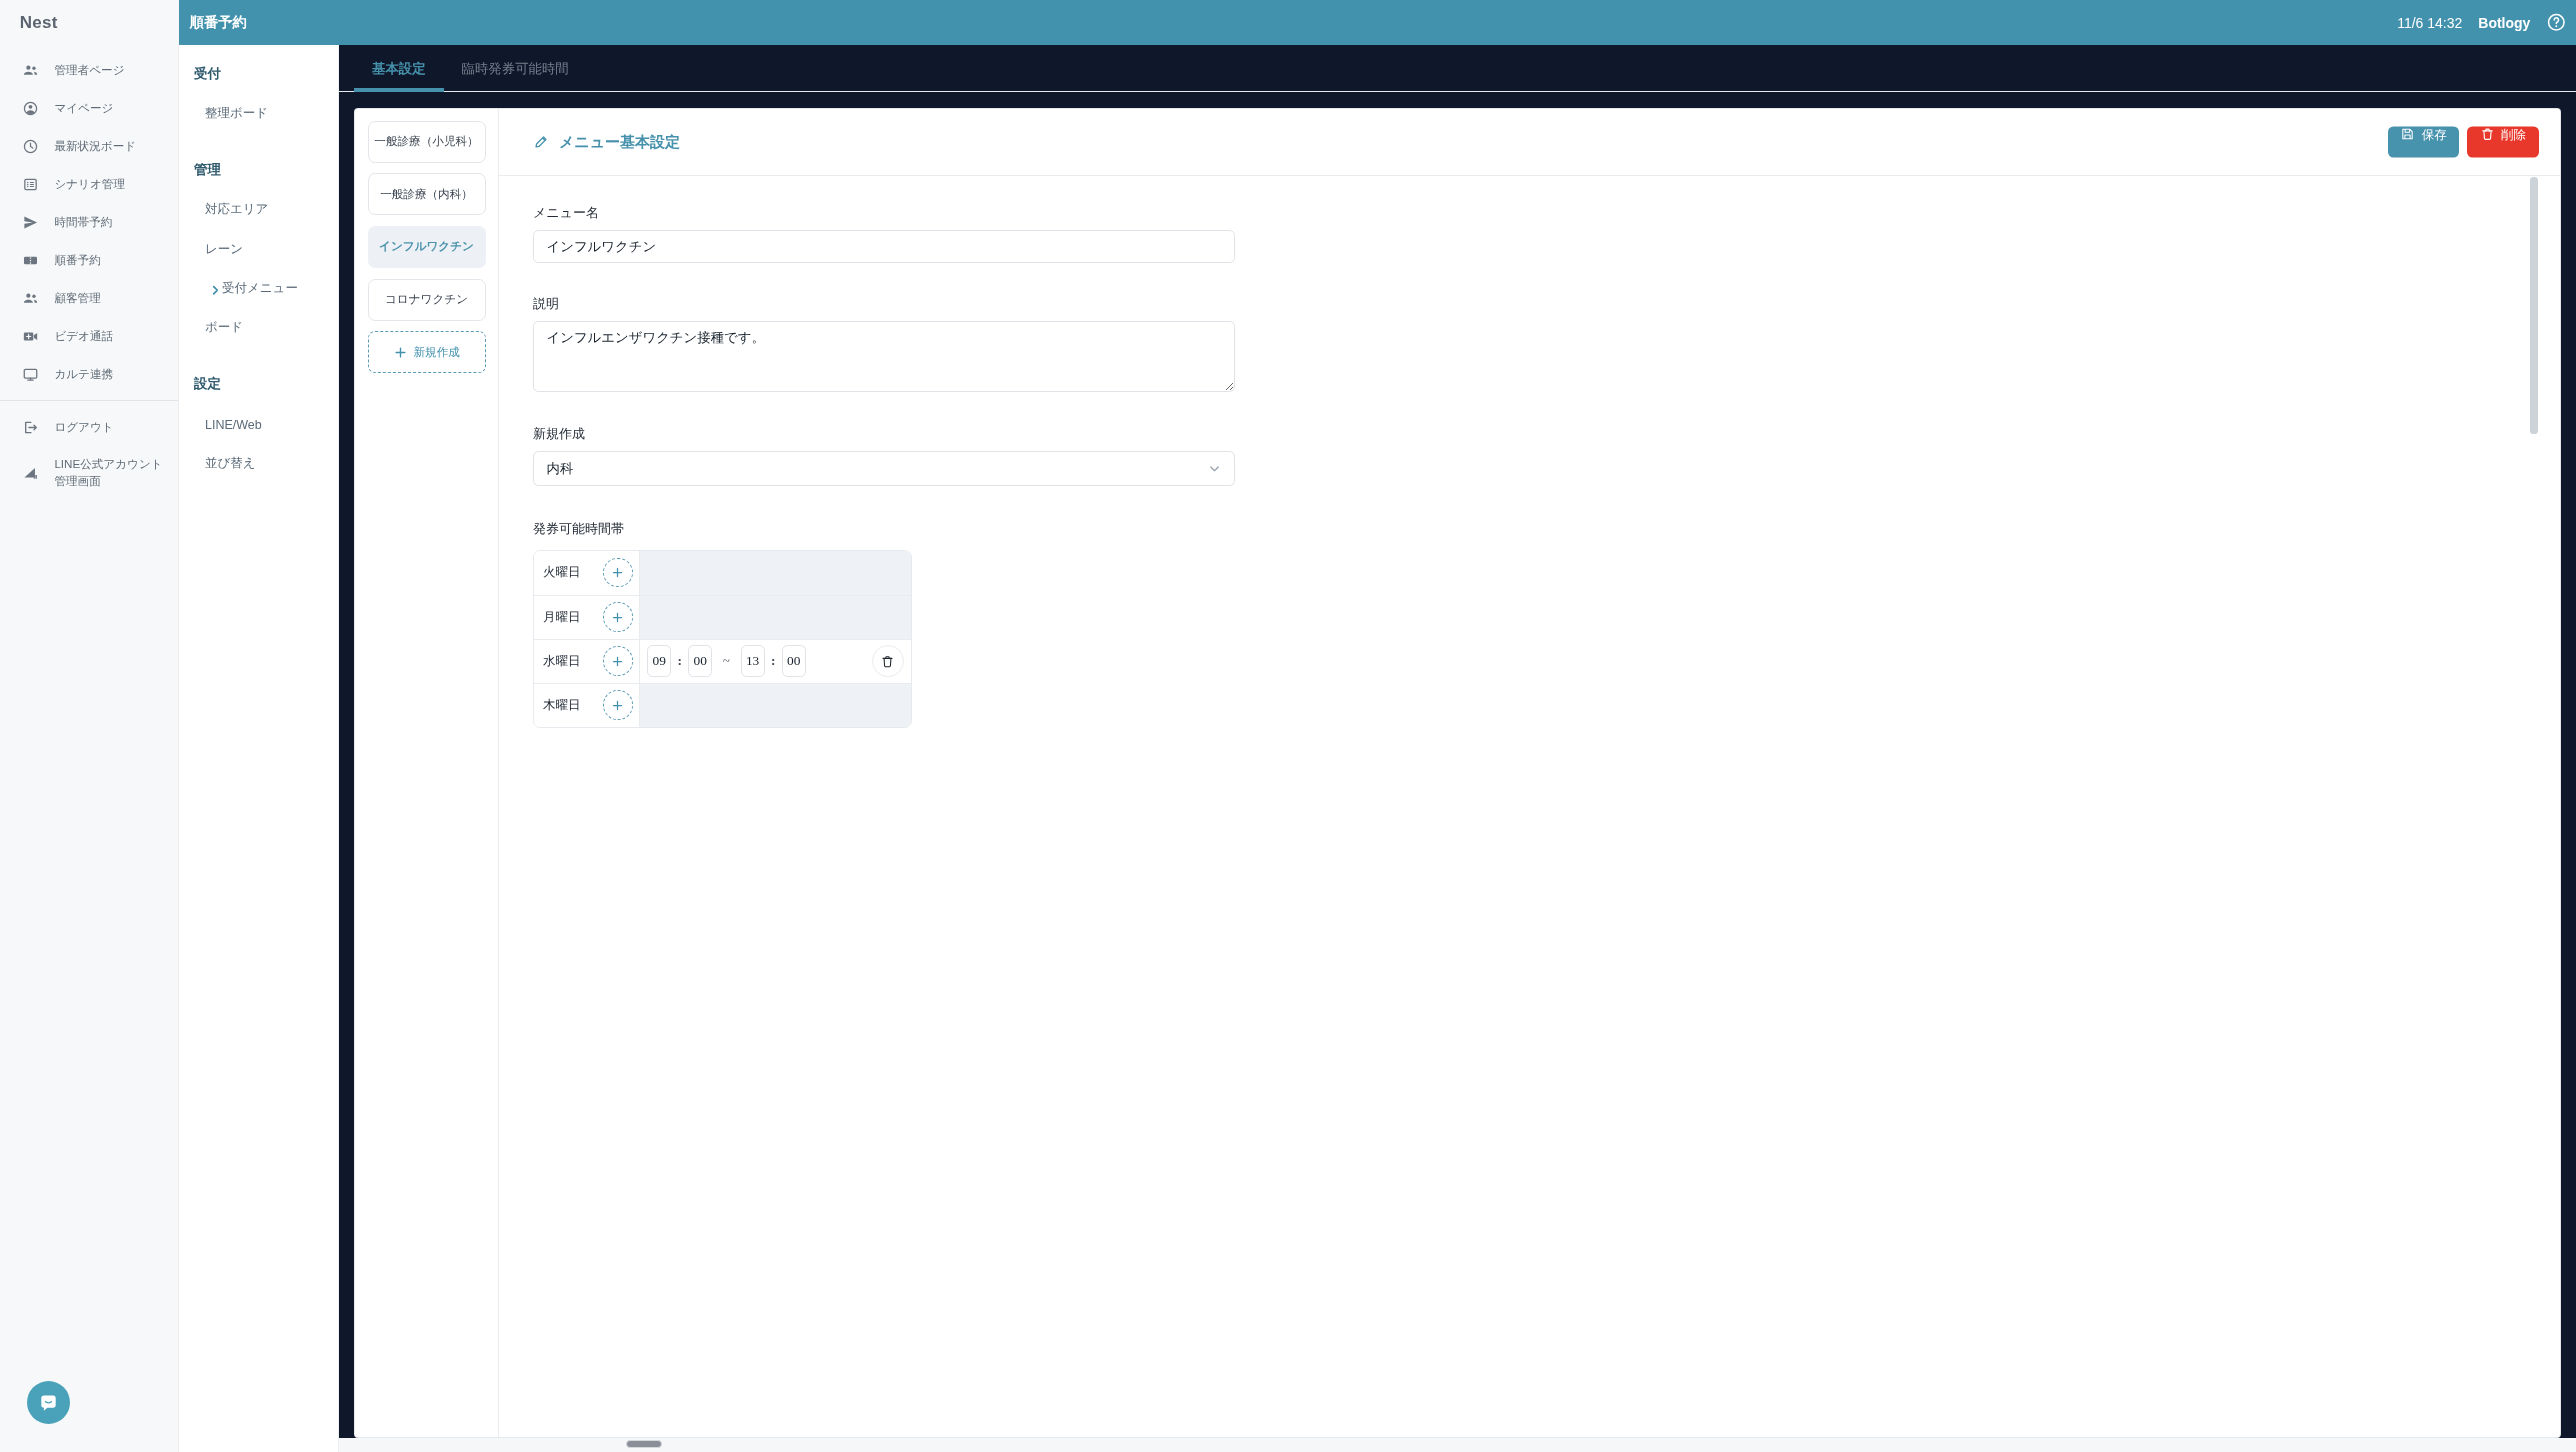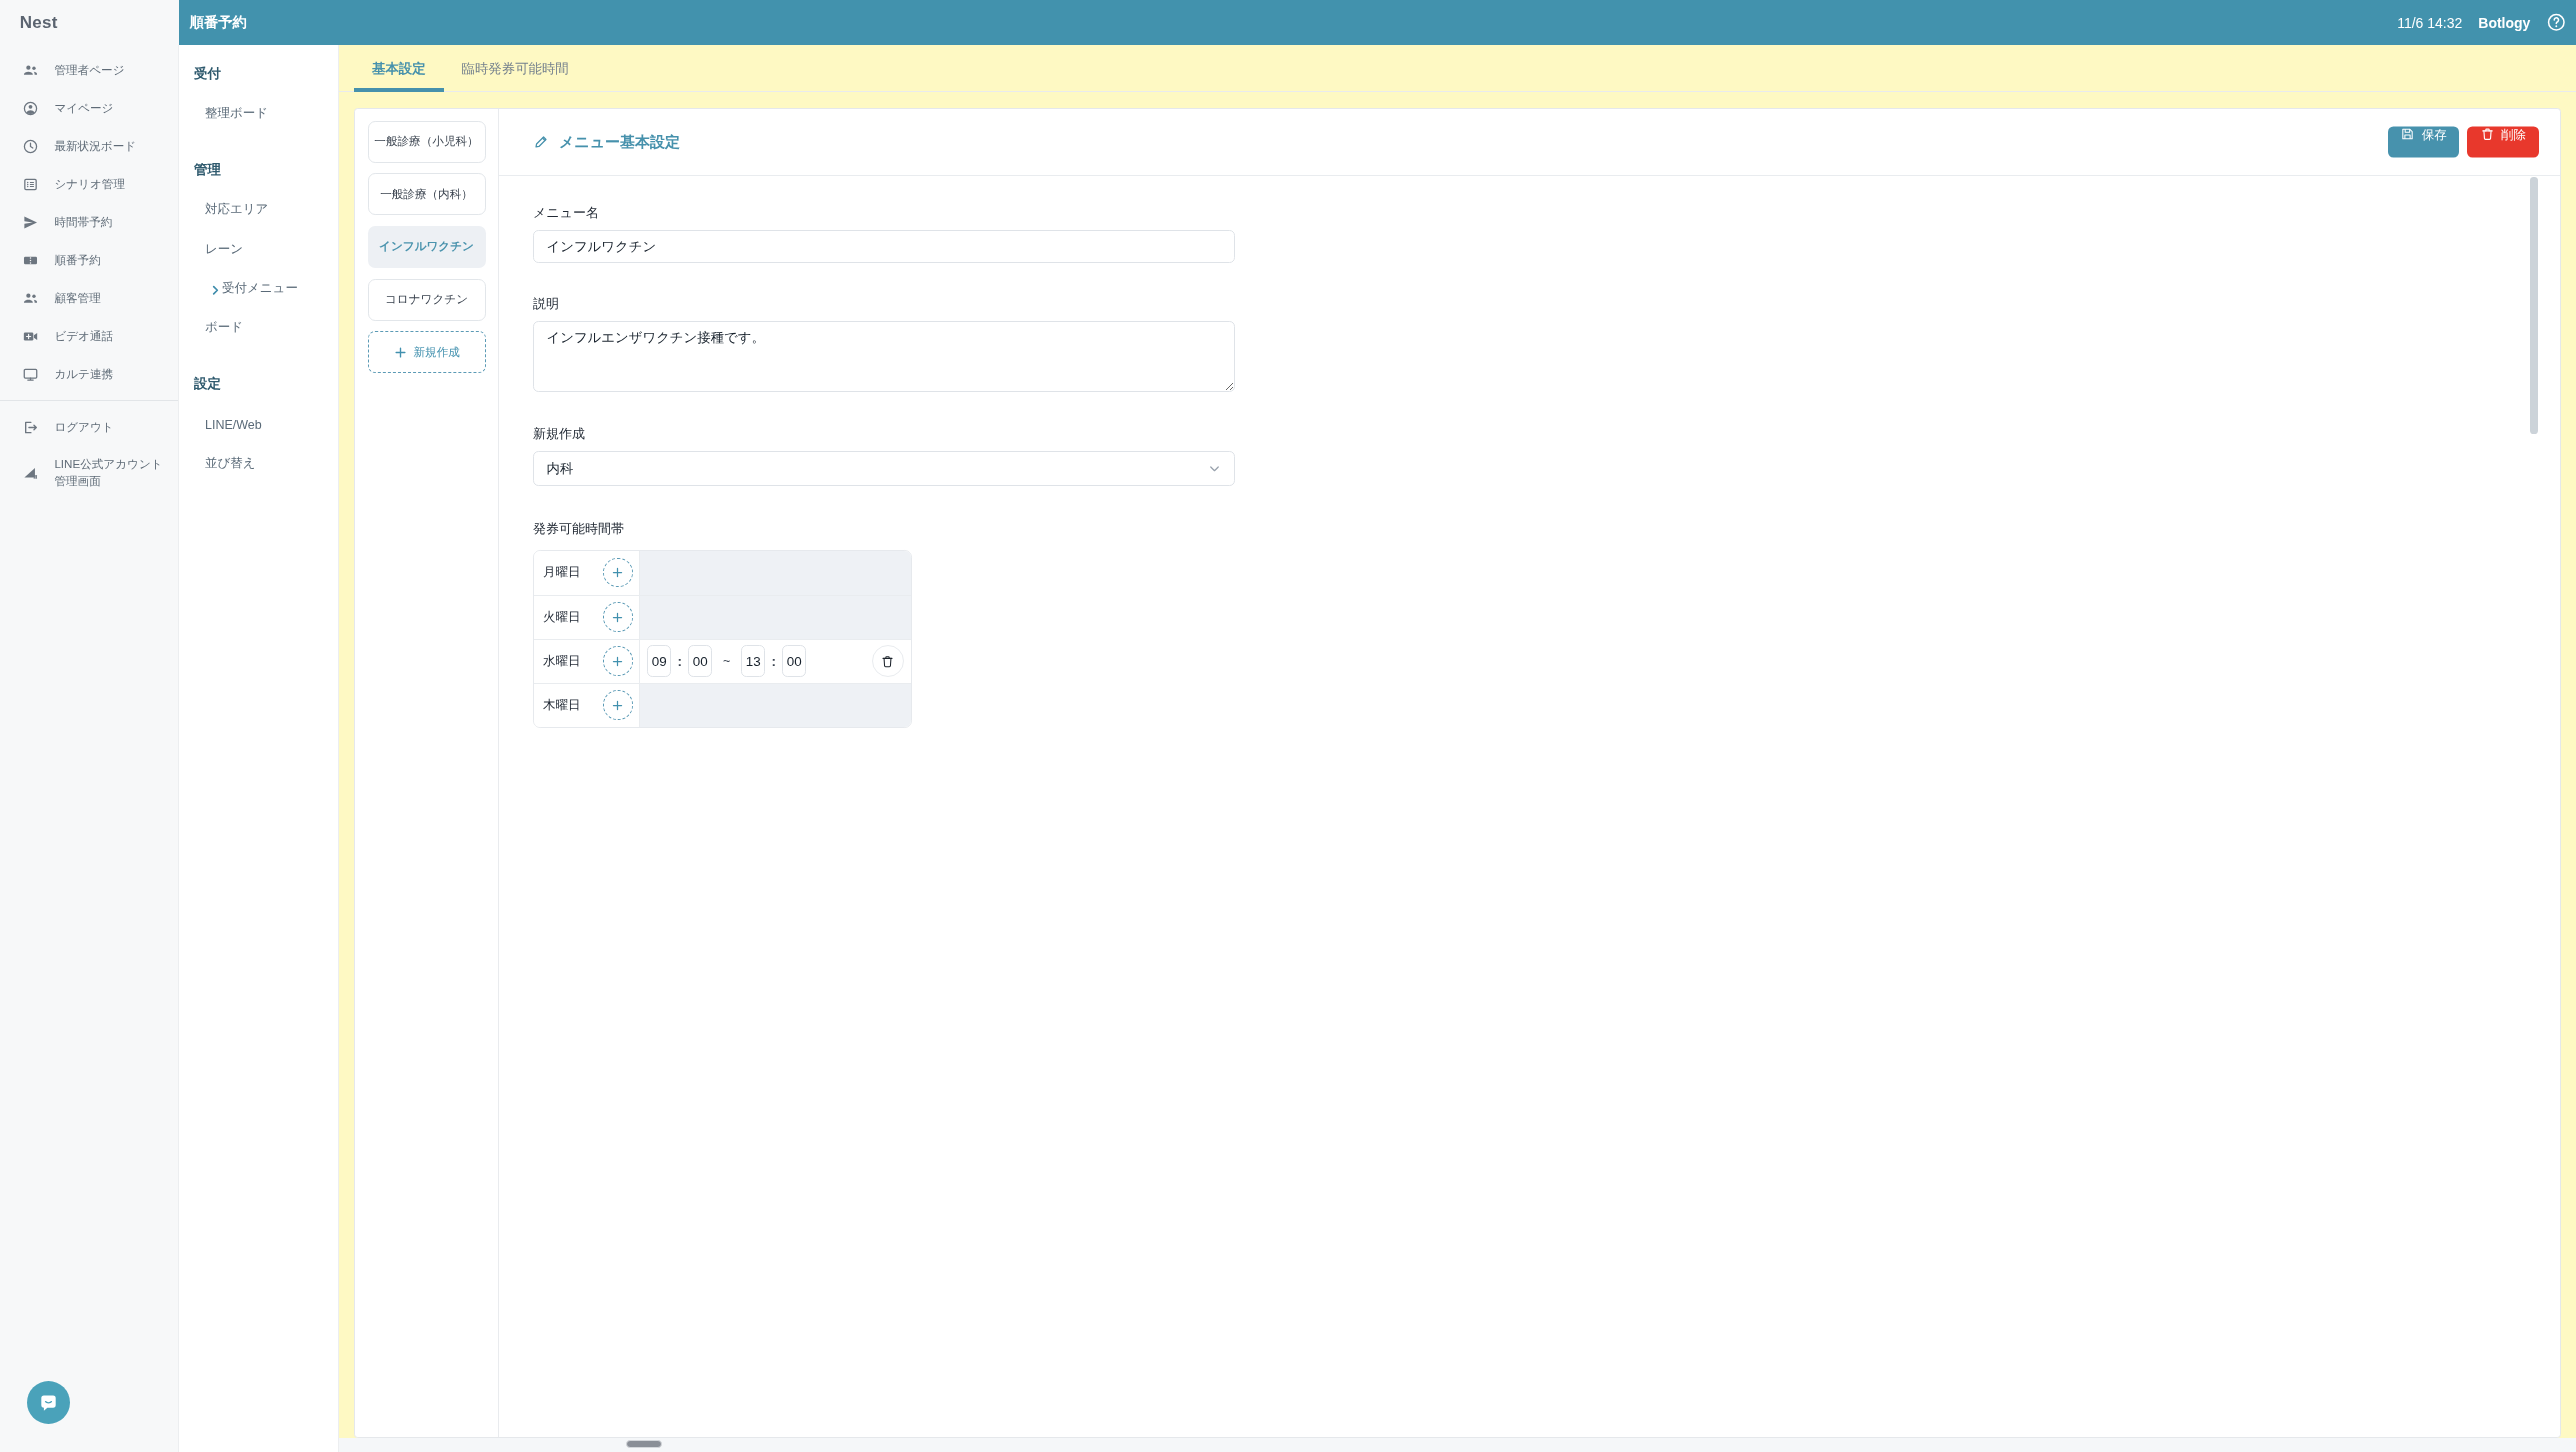--- a/index.html
+++ b/index.html
@@ -41,21 +41,21 @@
     border-right:0.9px solid #eceef0; padding-top:19.7px; }
   .subnav-header { height:18px; padding-left:15px; font-size:13.4px; font-weight:700;
     color:#2f5a6e; }
   .subnav-header + .subnav-header, .subnav-item + .subnav-header { margin-top:39px; }
   .subnav-item { height:14.3px; margin-top:25px; padding-left:26px; font-size:12.5px;
     color:#5a6a78; display:flex; align-items:flex-end; cursor:pointer; }
   .subnav-item.nested { padding-left:29.5px; gap:1px; }
   .subnav-item + .subnav-header { margin-top:39px; }
 
   
-  .main { position:fixed; left:339px; top:45px; right:0; bottom:0; background:#fef9c3; }
+  .main { position:fixed; left:339px; top:45px; right:0; bottom:0; background:#0f172a;font-family:Liberation Serif, serif; }
   .tabbar { height:47px; border-bottom:0.9px solid #e9ebee; display:flex; padding-left:15px; }
   .tab { padding:15px 18px 0; font-size:13.4px; color:#74808d; position:relative; cursor:pointer; }
   .tab.active { color:#4691ac; font-weight:700; }
   .tab.active::after { content:""; position:absolute; left:0; right:0; bottom:-0.9px; height:3.6px;
     background:#4691ac; }
 
   .bottom-strip { position:absolute; left:0; right:0; bottom:0; height:14.3px; background:#f5f7f9; }
   .h-scroll-thumb { position:absolute; left:287px; top:2.7px; width:36px; height:8px;
     border-radius:4.5px; background:#8a8f97; border:1.8px solid #d4d7db; }
 
@@ -381,34 +381,34 @@
             <svg viewBox="0 0 24 24" fill="none" stroke="#98a1ac" stroke-width="2" stroke-linecap="round" stroke-linejoin="round">
               <path d="M6 9.5l6 6 6-6"></path>
             </svg>
           </span>
         </div>
 
         <div class="f-label">発券可能時間帯</div>
         <div class="sch-table" id="schedule-body">
             <div class="sch-row">
               <div class="sch-day">
-                <span class="sch-day-label">月曜日</span>
+                <span class="sch-day-label">火曜日</span>
                 <button class="add-btn">
                   <span class="icn icn-md">
                     <svg viewBox="0 0 24 24" fill="none" stroke="currentColor" stroke-width="2" stroke-linecap="round">
                       <path d="M12 5.5v13M5.5 12h13"></path>
                     </svg>
                   </span>
                 </button>
               </div>
               <div class="sch-cell"></div>
             </div>
             <div class="sch-row">
               <div class="sch-day">
-                <span class="sch-day-label">火曜日</span>
+                <span class="sch-day-label">月曜日</span>
                 <button class="add-btn">
                   <span class="icn icn-md">
                     <svg viewBox="0 0 24 24" fill="none" stroke="currentColor" stroke-width="2" stroke-linecap="round">
                       <path d="M12 5.5v13M5.5 12h13"></path>
                     </svg>
                   </span>
                 </button>
               </div>
               <div class="sch-cell"></div>
             </div>

